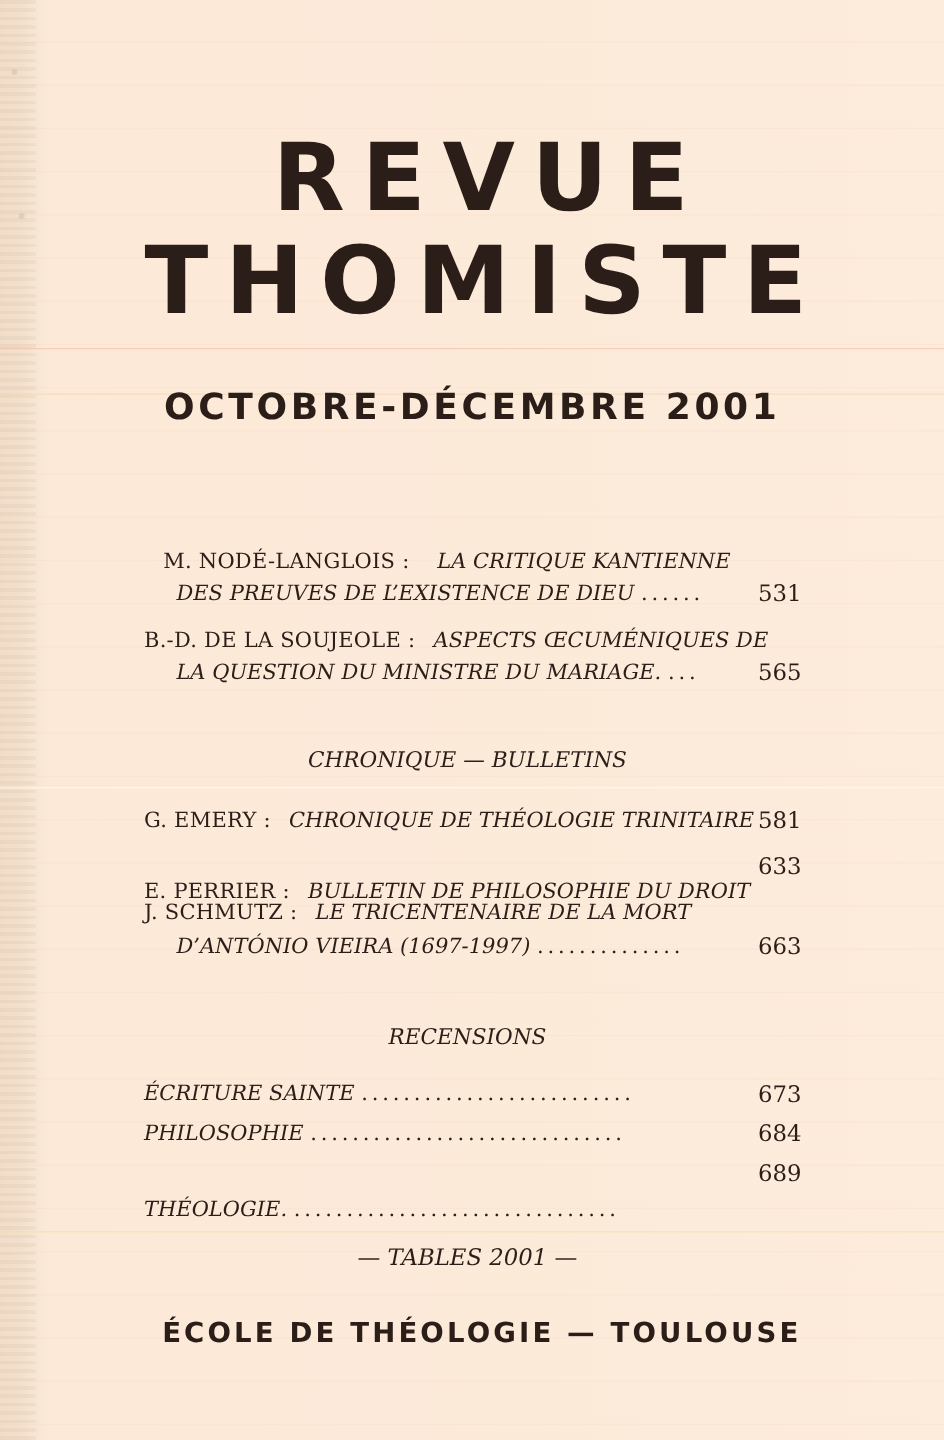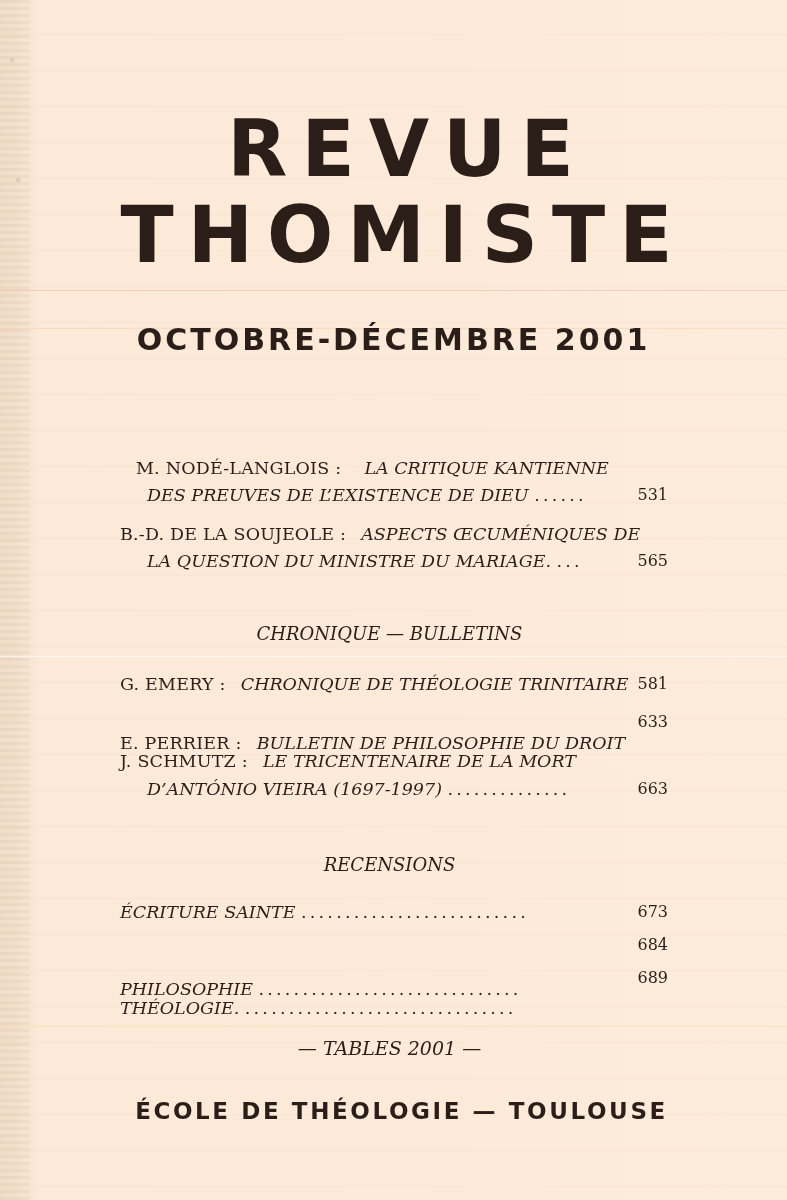--- a/index.html
+++ b/index.html
@@ -85,21 +85,21 @@
     }
     .author {
       font-style: normal;
       letter-spacing: 0.2px;
     }
     .ital {
       font-style: italic;
     }
     .page-num {
       position: absolute;
-      font-size: 16px;
+      font-size: 19px;
       line-height: 24px;
       width: 50px;
       text-align: right;
       left: 618px;
     }
     .section-heading {
       position: absolute;
       left: 0; width: 779px;
       text-align: center;
       font-style: italic;
@@ -188,21 +188,21 @@
     <div class="page-num" style="top:777px;">663</div>
 
     <div class="section-heading" style="top:853px;">RECENSIONS</div>
 
     <div class="line" style="left:120px; top:900px;">
       <span class="ital">ÉCRITURE SAINTE</span>
       <span class="leader">..........................</span>
     </div>
     <div class="page-num" style="top:900px;">673</div>
 
-    <div class="line" style="left:120px; top:933px;margin-top:44px;">
+    <div class="line" style="left:120px; top:933px;">
       <span class="ital">PHILOSOPHIE</span>
       <span class="leader">..............................</span>
     </div>
     <div class="page-num" style="top:933px;">684</div>
 
     <div class="line" style="left:120px; top:996px;">
       <span class="ital">THÉOLOGIE.</span>
       <span class="leader">...............................</span>
     </div>
     <div class="page-num" style="top:966px;">689</div>

